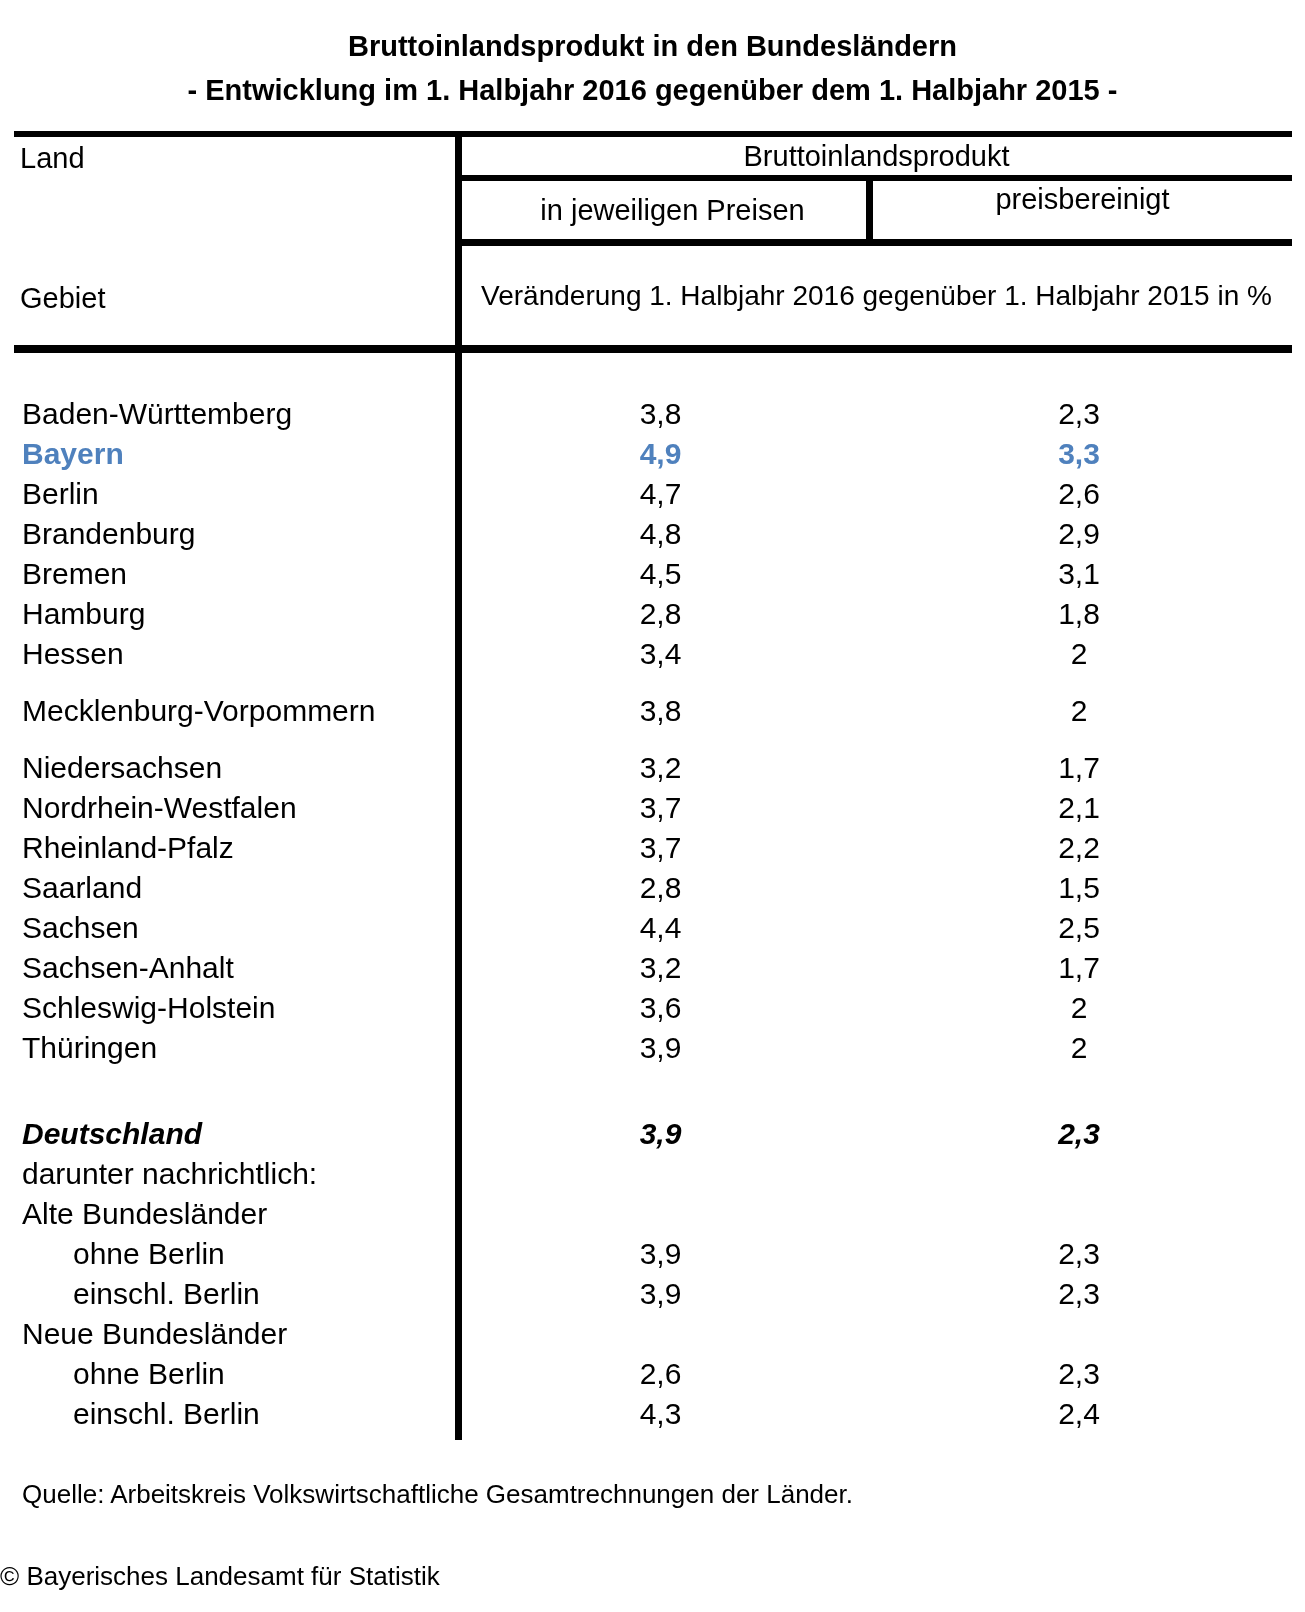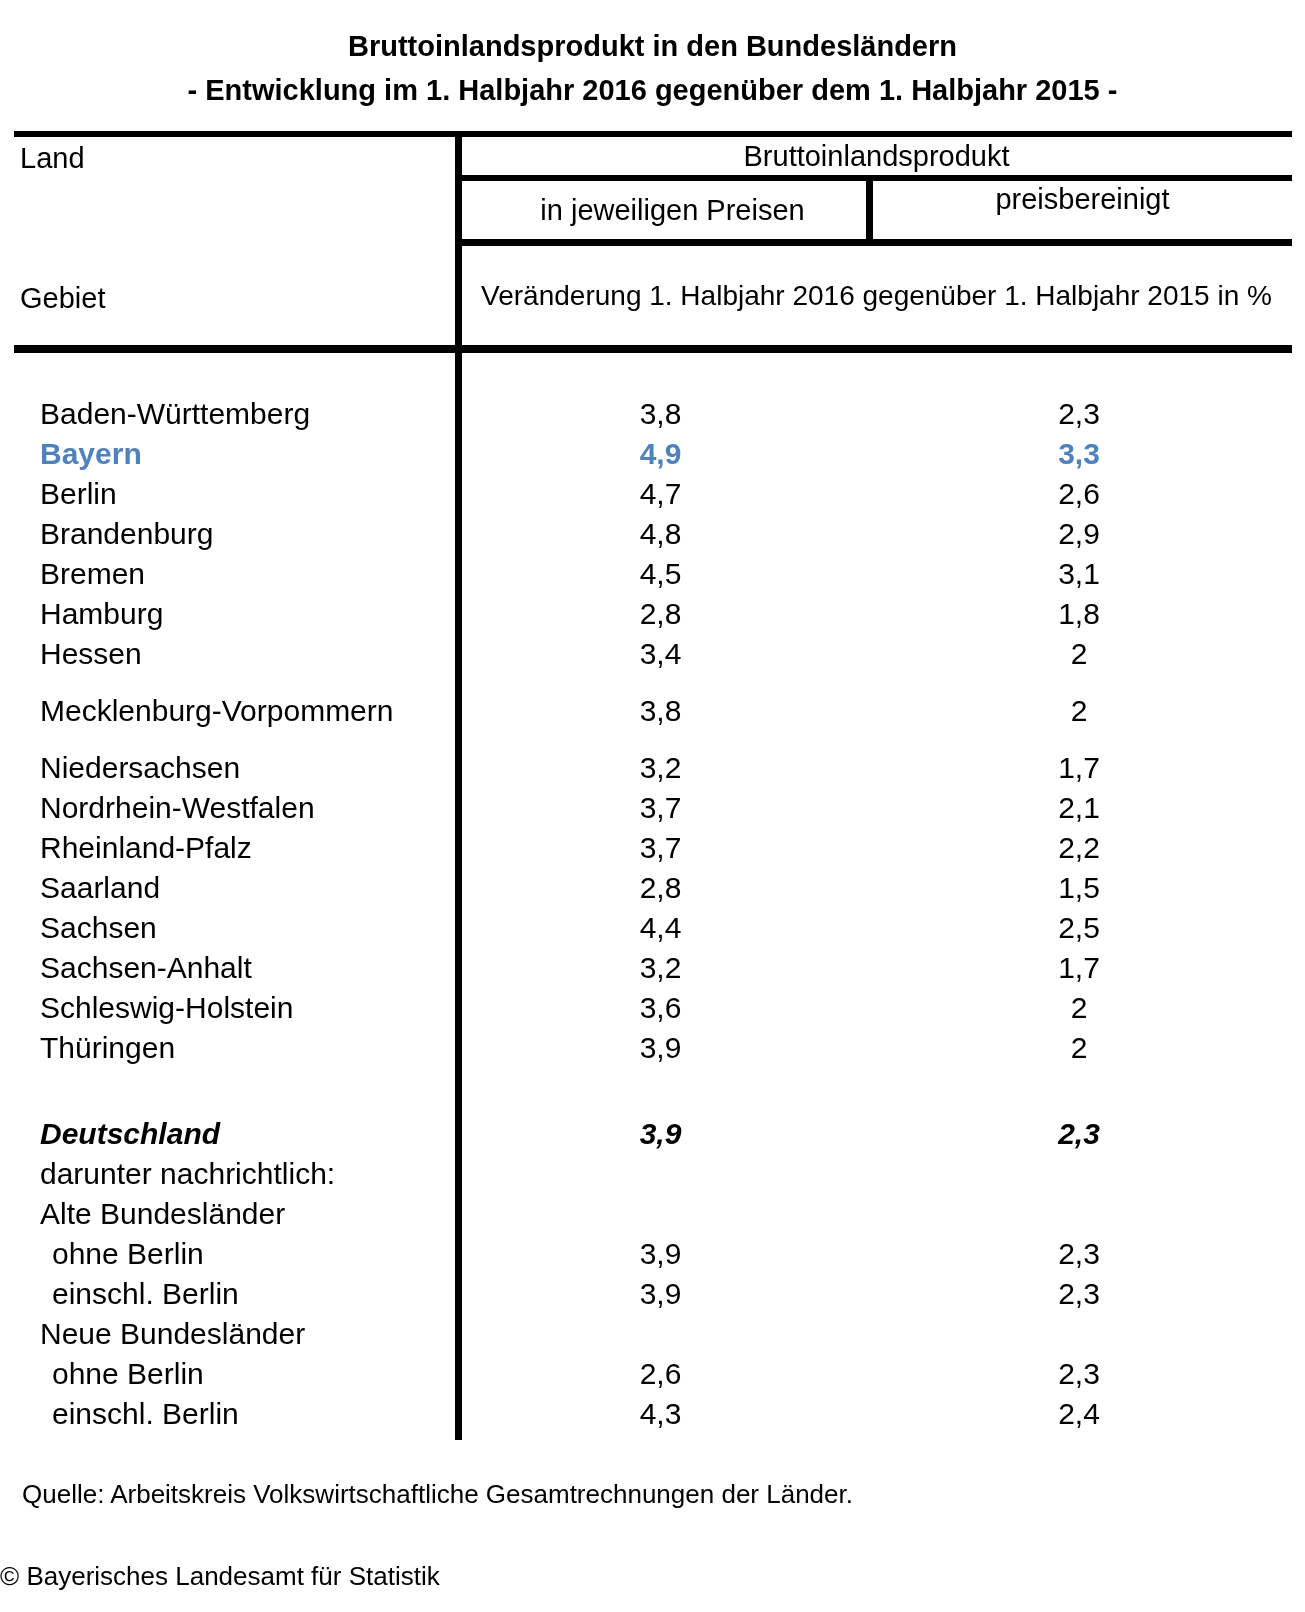--- a/index.html
+++ b/index.html
@@ -59,24 +59,24 @@
     align-items: center;
     font-size: 30px;
   }
   .row.gap-small { margin-top: 17px; }
   .row.gap-large { margin-top: 46px; }
   .row.highlight { color: var(--hl, #4F81BD); font-weight: bold; }
   .row.bold { font-weight: bold; font-style: italic; }
   .cell { white-space: nowrap; }
   .cell.name {
     width: 455px;
-    padding-left: 40px;
+    padding-left: 22px;
     box-sizing: border-box;
   }
-  .row.indent .cell.name { padding-left: 52px; }
+  .row.indent .cell.name { padding-left: 73px; }
   .cell.v1 { width: 411px; text-align: center; }
   .cell.v2 { width: 426px; text-align: center; }
   
   .source {
     position: absolute;
     left: 22px;
     top: 1479px;
     font-size: 26px;
     white-space: nowrap;
   }

